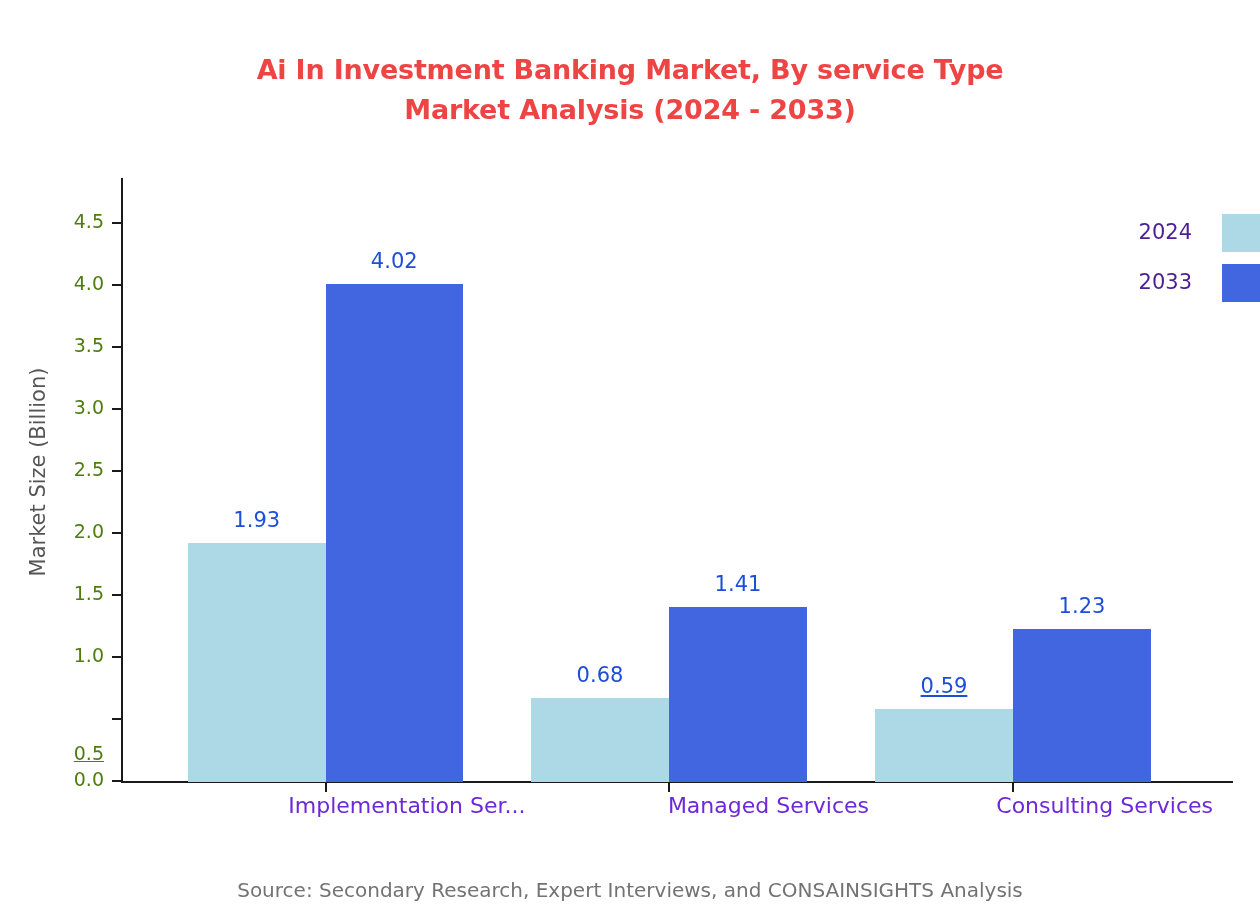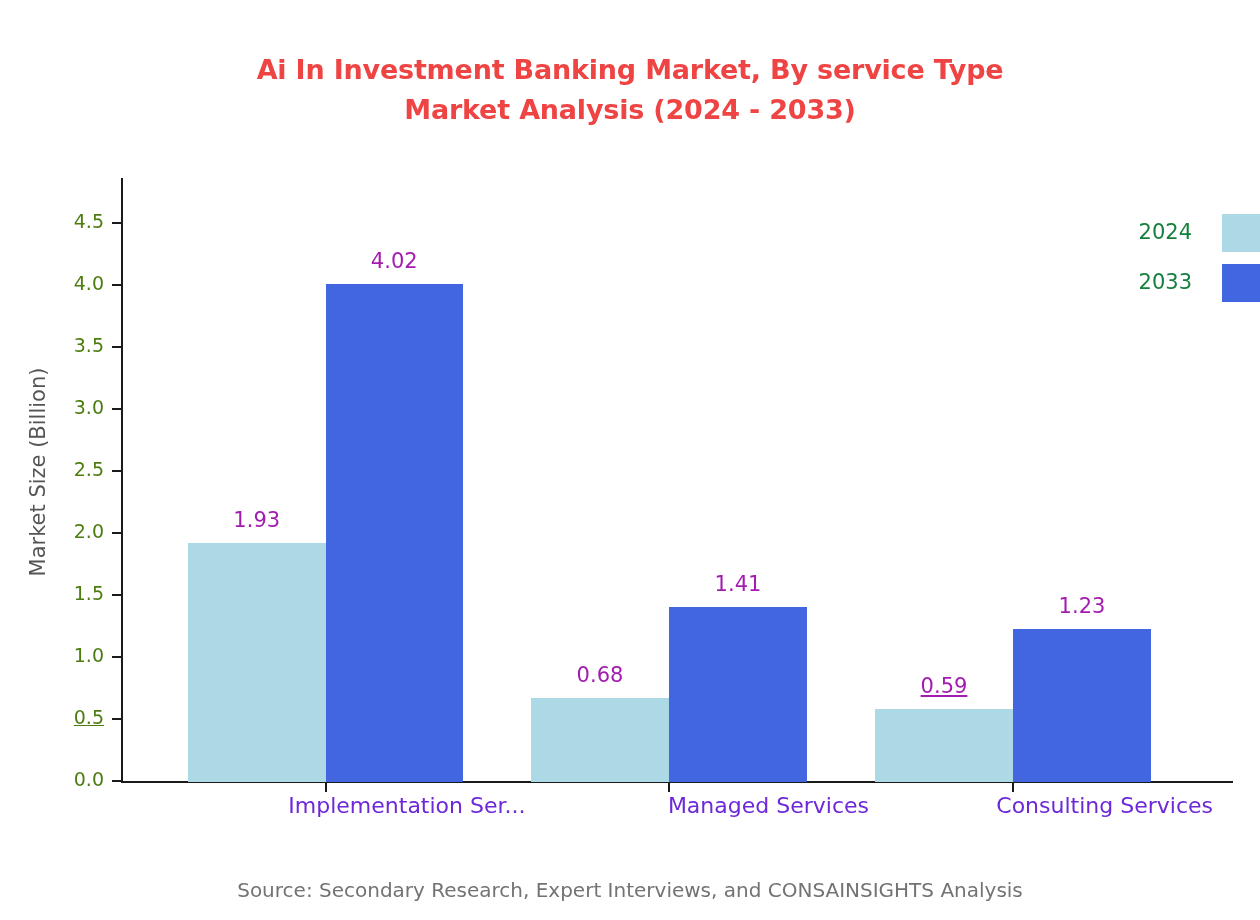--- a/index.html
+++ b/index.html
@@ -103,21 +103,21 @@
   }
 
   
   .bar {
     position: absolute;
     bottom: 0;
   }
   .bar-label {
     position: absolute;
     font-size: 21px;
-    color: #a21caf;
+    color: #1d4ed8;
     text-align: center;
     white-space: nowrap;
   }
 
   
   .xcat-label {
     position: absolute;
     top: 793px;
     font-size: 22px;
     color: #6d28d9;
@@ -136,21 +136,21 @@
   .legend-row {
     position: absolute;
     height: 38px;
     width: 160px;
   }
   .legend-text {
     position: absolute;
     right: 68px;
     top: 6px;
     font-size: 21px;
-    color: #15803d;
+    color: #4c1d95;
     white-space: nowrap;
   }
   .legend-swatch {
     position: absolute;
     left: 122px;
     top: 0px;
     width: 52px;
     height: 38px;
   }
 
@@ -179,21 +179,21 @@
     <div class="ylabel">Market Size (Billion)</div>
   </div>
 
   <div class="axis-spine-y"></div>
   <div class="axis-spine-x"></div>
 
   <div id="ytick-layer">
       <div class="ytick" style="top: 780px;"></div>
       <div class="ytick-label" style="top: 768px;">0.0</div>
       <div class="ytick" style="top: 718px;"></div>
-      <div class="ytick-label" style="top: 706px; text-decoration: underline;">0.5</div>
+      <div class="ytick-label" style="top: 742px; text-decoration: underline;">0.5</div>
       <div class="ytick" style="top: 656px;"></div>
       <div class="ytick-label" style="top: 644px;">1.0</div>
       <div class="ytick" style="top: 594px;"></div>
       <div class="ytick-label" style="top: 582px;">1.5</div>
       <div class="ytick" style="top: 532px;"></div>
       <div class="ytick-label" style="top: 520px;">2.0</div>
       <div class="ytick" style="top: 470px;"></div>
       <div class="ytick-label" style="top: 458px;">2.5</div>
       <div class="ytick" style="top: 408px;"></div>
       <div class="ytick-label" style="top: 396px;">3.0</div>

